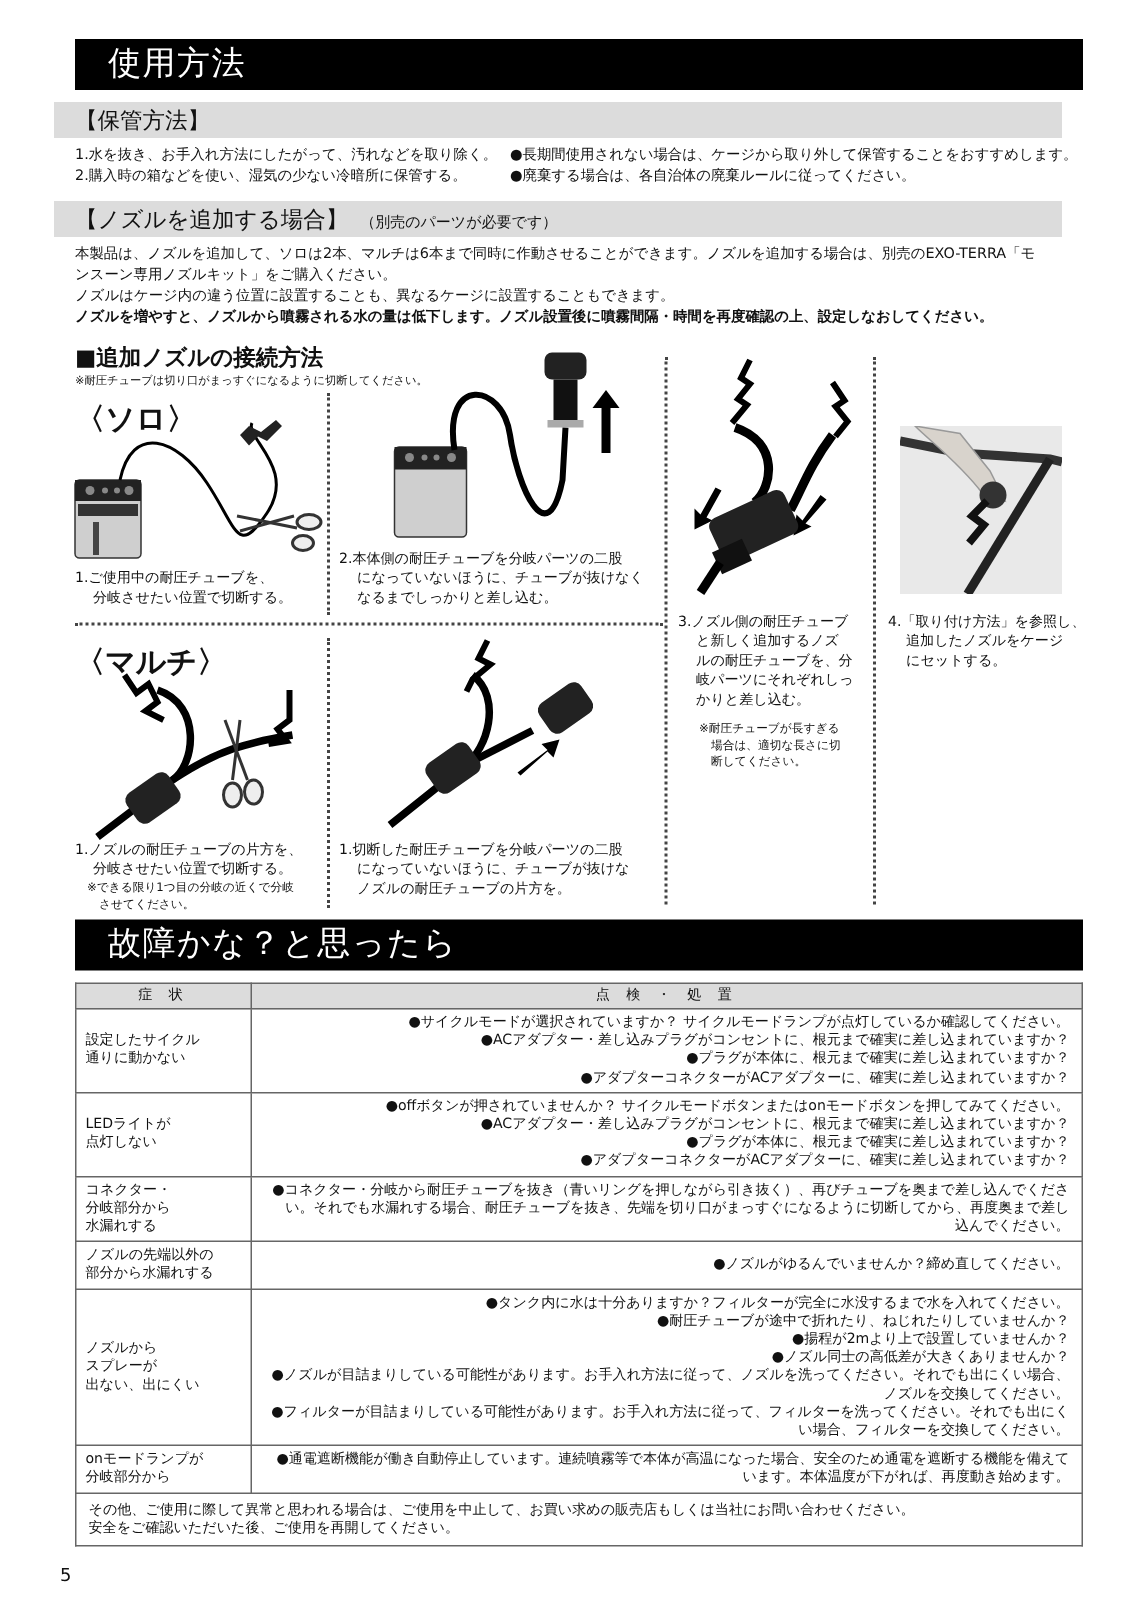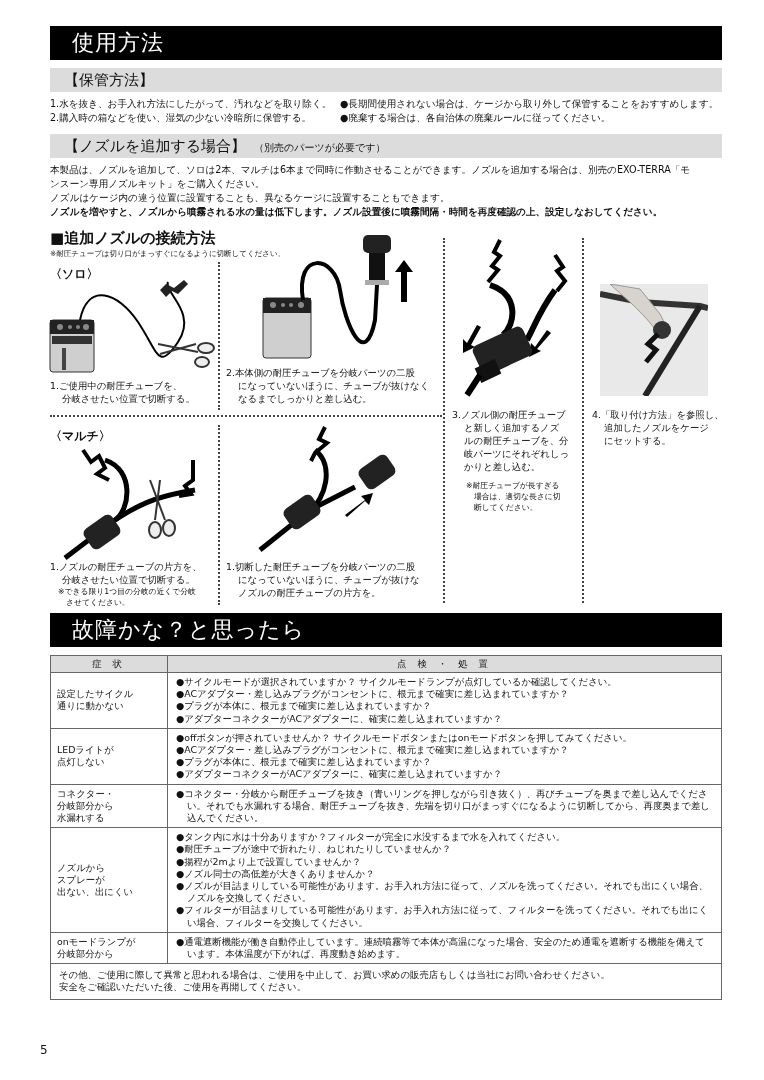--- a/index.html
+++ b/index.html
@@ -1,44 +1,44 @@
 <!DOCTYPE html>
 <html><head>
 <meta charset="utf-8">
 <style>
   * { box-sizing: border-box; margin: 0; padding: 0; }
   html, body { width: 764px; height: 1080px; background: #fff; overflow: hidden; }
   body { font-family: "DejaVu Sans", sans-serif; color: #111; position: relative; }
 
   .title-bar { position: absolute; left: 50px; width: 672px; height: 34px; background: #000; color: #fff;
     font-size: 22px; line-height: 34px; padding-left: 22px; letter-spacing: 1px; }
-  .sub-bar { position: absolute; left: 50px; width: 672px; height: 24px; background: #dcdcdc;
+  .sub-bar { position: absolute; left: 36px; width: 672px; height: 24px; background: #dcdcdc;
     font-size: 15px; line-height: 24px; padding-left: 14px; }
   .sub-bar .note { font-size: 10px; margin-left: 8px; }
   .line { position: absolute; font-size: 9.6px; line-height: 13px; white-space: nowrap; }
   .bold { font-weight: bold; }
 
   .section-head { position: absolute; left: 50px; top: 229px; font-size: 15px; font-weight: bold; }
   .section-note { position: absolute; left: 50px; top: 249px; font-size: 7.5px; }
-  .variant-label { position: absolute; font-size: 12px; font-weight: bold; }
+  .variant-label { position: absolute; font-size: 20px; font-weight: bold; }
 
   .vdots { position: absolute; width: 0; border-left: 2px dotted #444; }
   .hdots { position: absolute; height: 0; border-top: 2px dotted #444; }
 
   .step { position: absolute; font-size: 9.4px; line-height: 13px; }
   .step-note { position: absolute; font-size: 7.8px; line-height: 11px; }
 
   .illus { position: absolute; }
 
   table.trouble { position: absolute; left: 50px; top: 655px; width: 672px; border-collapse: collapse;
     font-size: 9.4px; line-height: 12.2px; }
   table.trouble td, table.trouble th { border: 1px solid #666; vertical-align: middle; }
   table.trouble th { background: #dcdcdc; font-weight: normal; height: 17px; letter-spacing: 4px; }
   table.trouble td.sym { width: 117px; padding: 3px 6px; }
-  table.trouble td.act { padding: 3px 8px; }
+  table.trouble td.act { padding: 3px 8px; text-align: right; }
   table.trouble td.act div { padding-left: 11px; text-indent: -11px; }
   table.trouble td.foot { padding: 5px 8px; }
 
   .page-num { position: absolute; left: 40px; top: 1043px; font-size: 12px; }
 </style>
 </head>
 <body>
 
 <div class="title-bar" style="top:26px">使用方法</div>
 
@@ -238,20 +238,29 @@
       <div>コネクター・</div>
       <div>分岐部分から</div>
       <div>水漏れする</div>
     </td>
     <td class="act">
       <div>●コネクター・分岐から耐圧チューブを抜き（青いリングを押しながら引き抜く）、再びチューブを奥まで差し込んでください。それでも水漏れする場合、耐圧チューブを抜き、先端を切り口がまっすぐになるように切断してから、再度奥まで差し込んでください。</div>
     </td>
   </tr>
   <tr>
     <td class="sym">
+      <div>ノズルの先端以外の</div>
+      <div>部分から水漏れする</div>
+    </td>
+    <td class="act">
+      <div>●ノズルがゆるんでいませんか？締め直してください。</div>
+    </td>
+  </tr>
+  <tr>
+    <td class="sym">
       <div>ノズルから</div>
       <div>スプレーが</div>
       <div>出ない、出にくい</div>
     </td>
     <td class="act">
       <div>●タンク内に水は十分ありますか？フィルターが完全に水没するまで水を入れてください。</div>
       <div>●耐圧チューブが途中で折れたり、ねじれたりしていませんか？</div>
       <div>●揚程が2mより上で設置していませんか？</div>
       <div>●ノズル同士の高低差が大きくありませんか？</div>
       <div>●ノズルが目詰まりしている可能性があります。お手入れ方法に従って、ノズルを洗ってください。それでも出にくい場合、ノズルを交換してください。</div>

